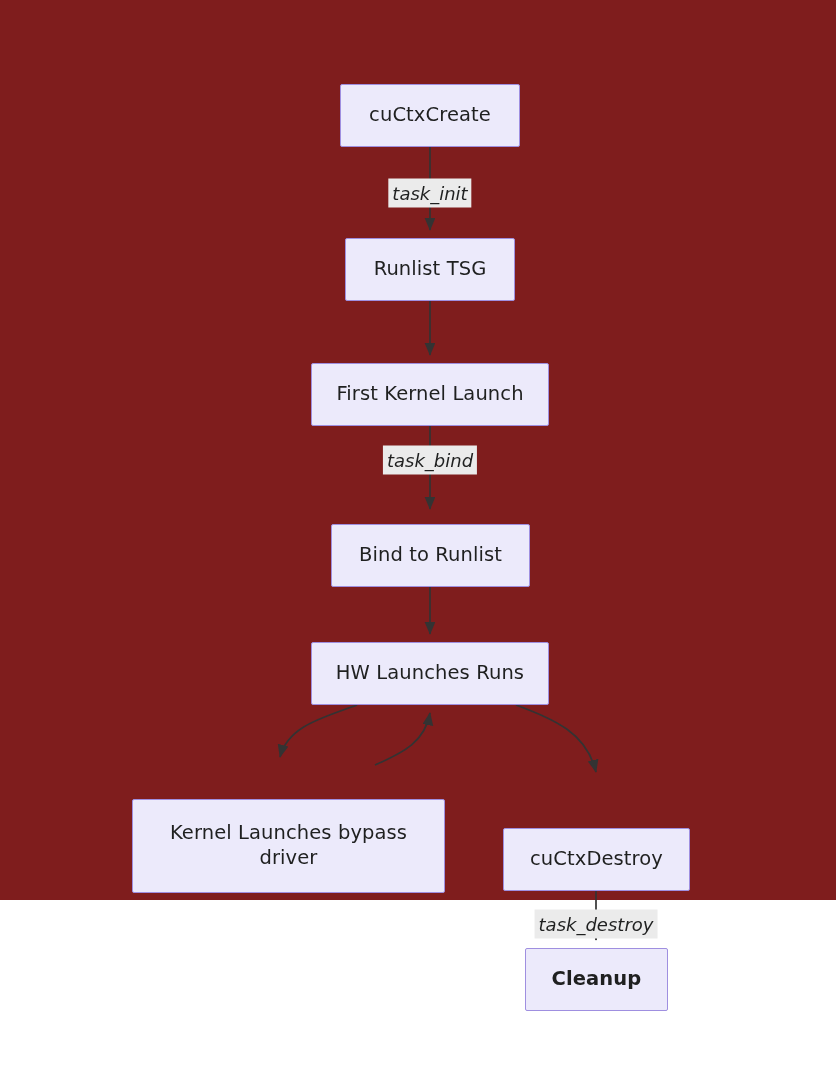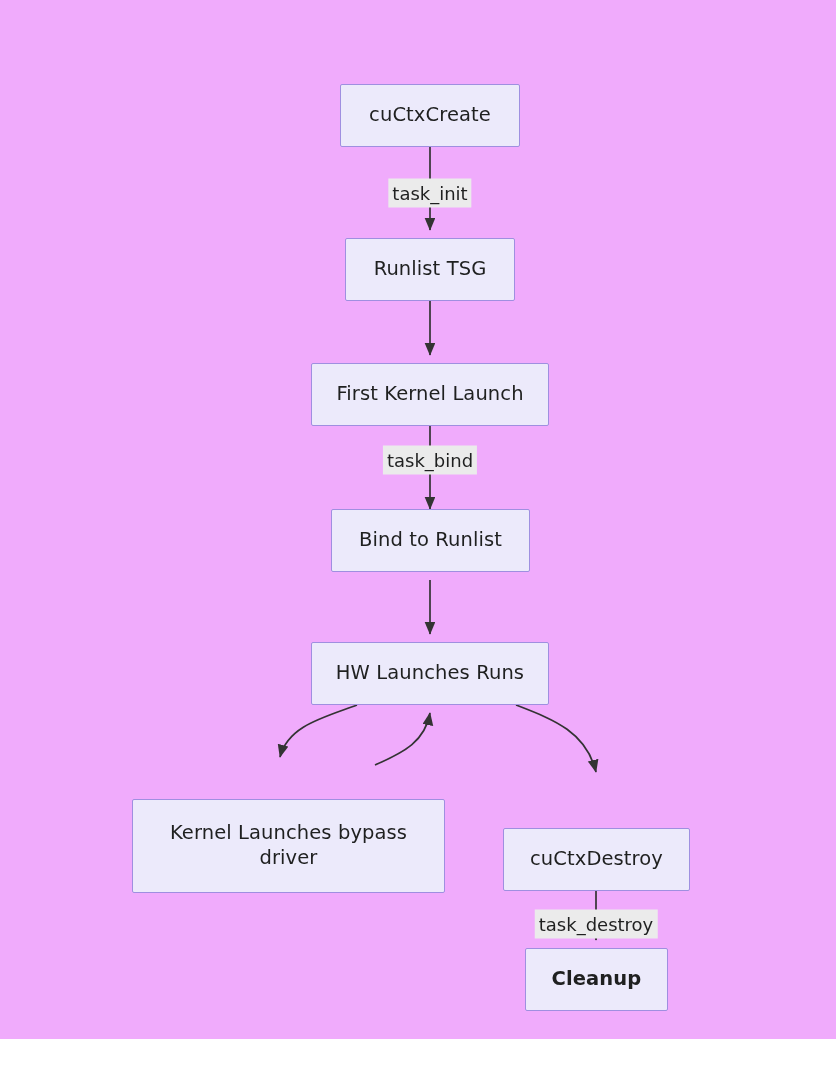--- a/index.html
+++ b/index.html
@@ -11,22 +11,22 @@
   body {
     width: 836px;
     height: 1084px;
     font-family: "DejaVu Sans", "Liberation Sans", sans-serif;
     overflow: hidden;
     position: relative;
   }
   #diagram-root {
     position: relative;
     width: 836px;
-    height: 1039px;
-    background: #f0abfc;
+    height: 900px;
+    background: #7f1d1d;
   }
   .flow-svg {
     position: absolute;
     top: 0;
     left: 0;
     width: 836px;
     height: 1084px;
   }
   .node-box {
     position: absolute;
@@ -53,20 +53,21 @@
     position: absolute;
     background: #ebebeb;
     color: #1f2020;
     font-size: 18px;
     font-family: "DejaVu Sans", "Liberation Sans", sans-serif;
     line-height: 1.5;
     padding: 1px 4px;
     z-index: 4;
     white-space: nowrap;
     transform: translate(-50%, -50%);
+    font-style: italic;
   }
 </style>
 </head>
 <body>
 
 <div id="diagram-root">
 
   <svg class="flow-svg" viewBox="0 0 836 1084">
     <defs>
       <marker id="arrowhead" markerWidth="9" markerHeight="9" refX="7.2" refY="3.2" orient="auto" markerUnits="strokeWidth">
@@ -96,21 +97,21 @@
   </div>
 
   <div class="node-box" style="left:345px; top:238px; width:170px; height:63px;">
     <span class="node-label">Runlist TSG</span>
   </div>
 
   <div class="node-box" style="left:311px; top:363px; width:238px; height:63px;">
     <span class="node-label">First Kernel Launch</span>
   </div>
 
-  <div class="node-box" style="left:331px; top:509px; width:199px; height:63px;">
+  <div class="node-box" style="left:331px; top:524px; width:199px; height:63px;">
     <span class="node-label">Bind to Runlist</span>
   </div>
 
   <div class="node-box" style="left:311px; top:642px; width:238px; height:63px;">
     <span class="node-label">HW Launches Runs</span>
   </div>
 
   <div class="node-box" style="left:132px; top:765px; width:313px; height:94px;margin-top:34px;">
     <span class="node-label">Kernel Launches bypass
 driver</span>

